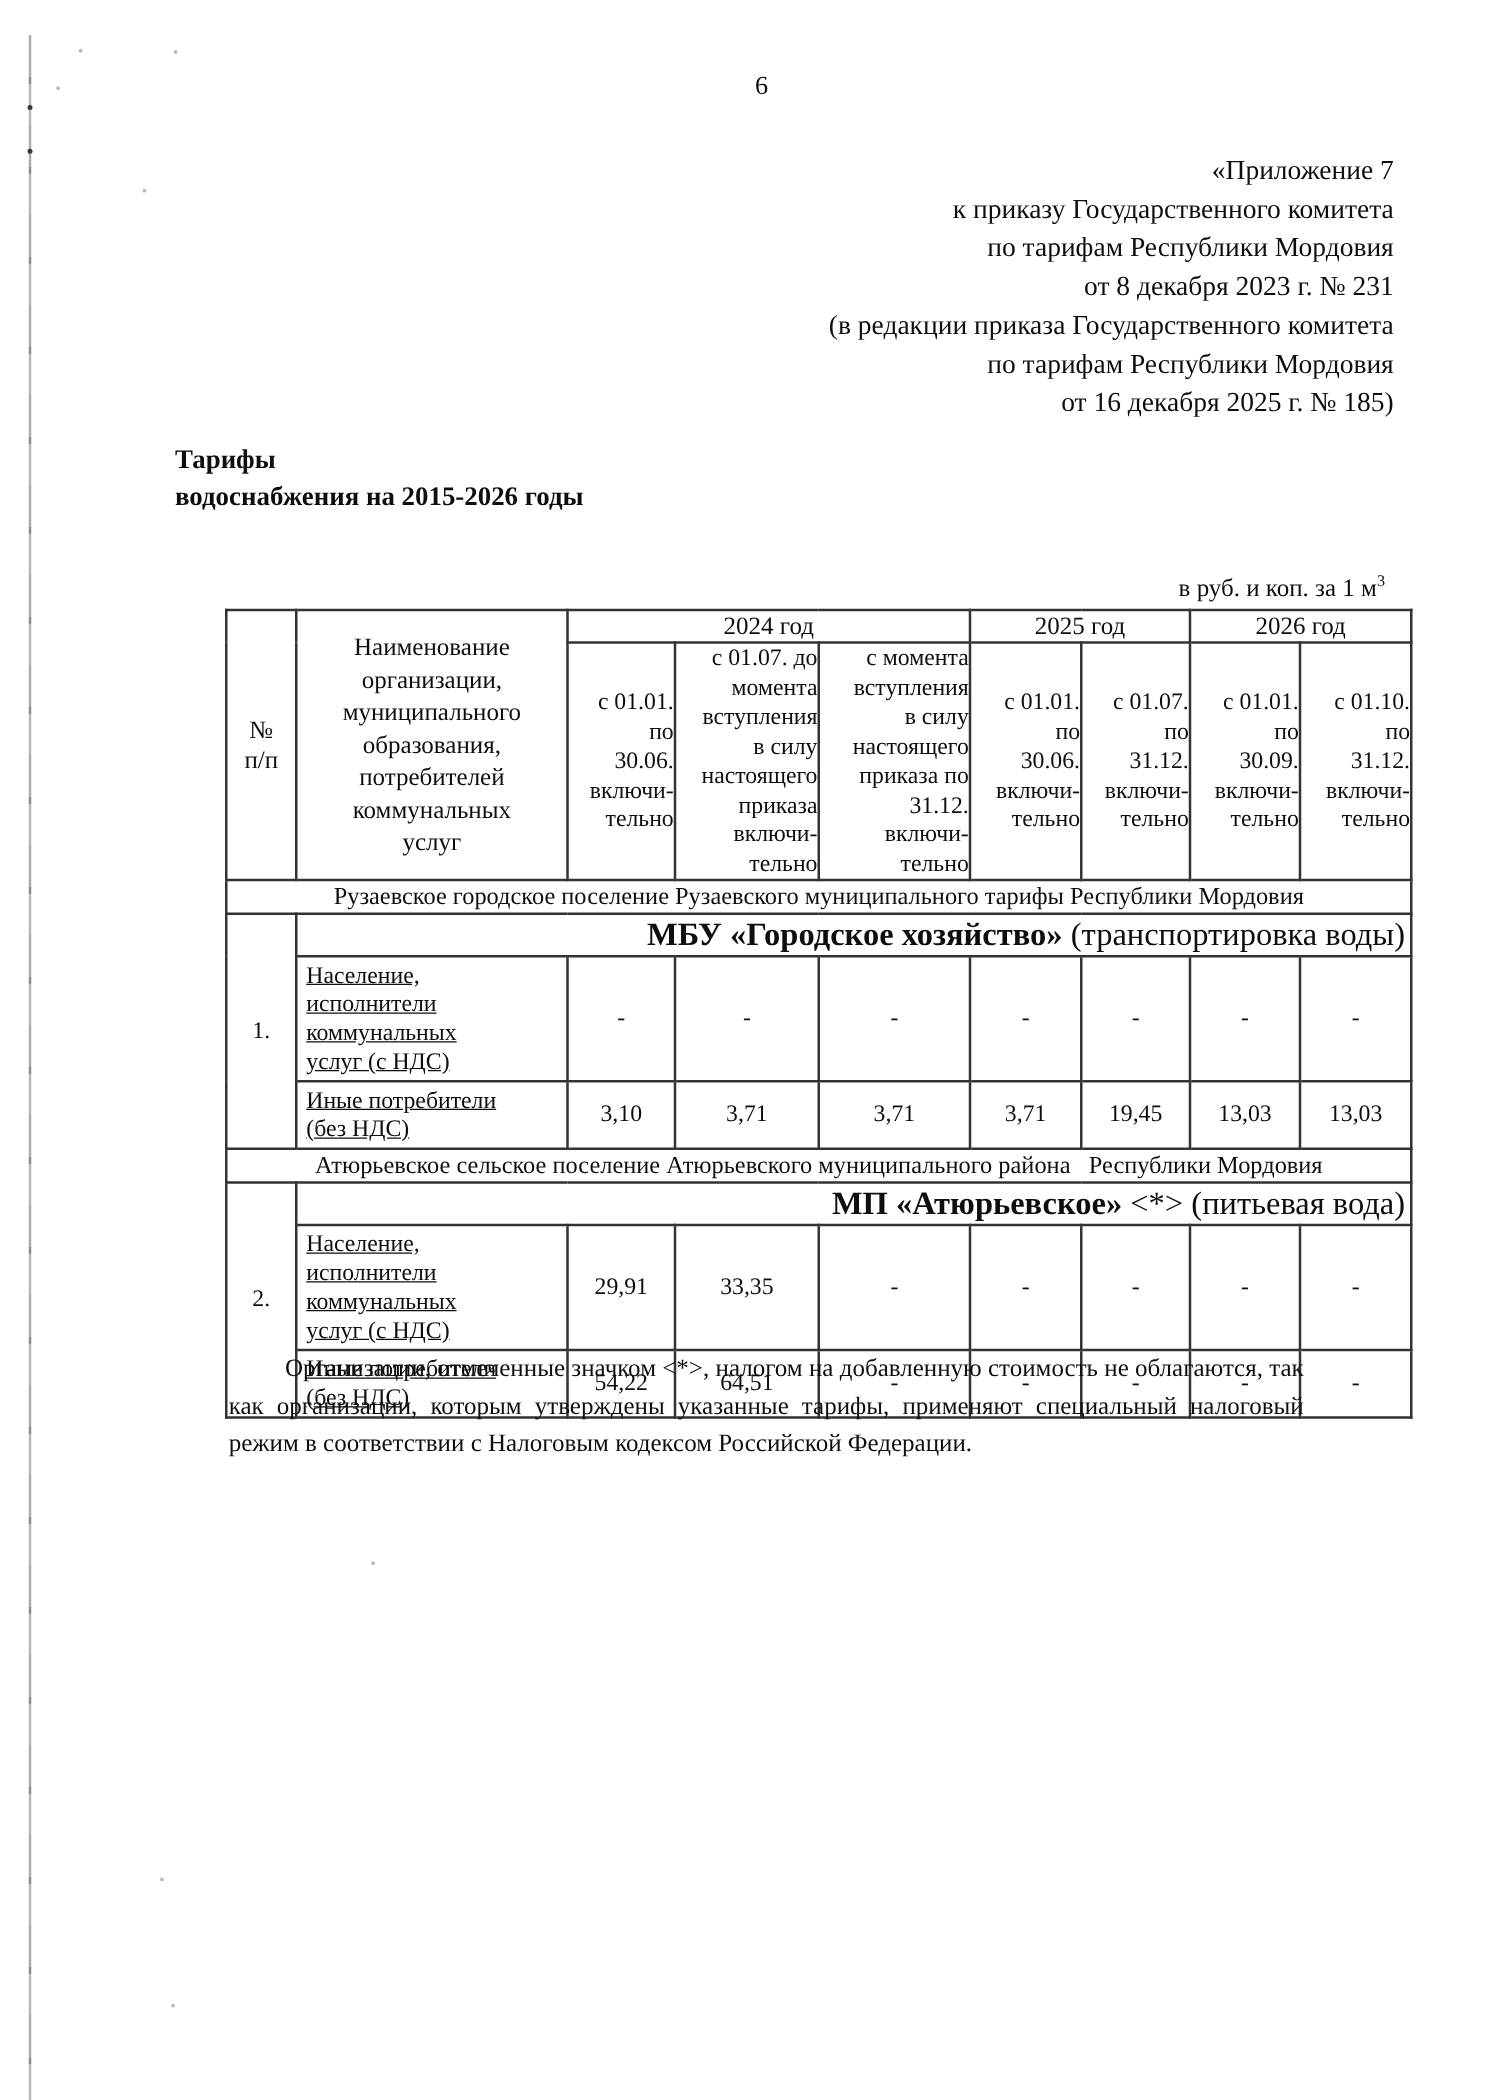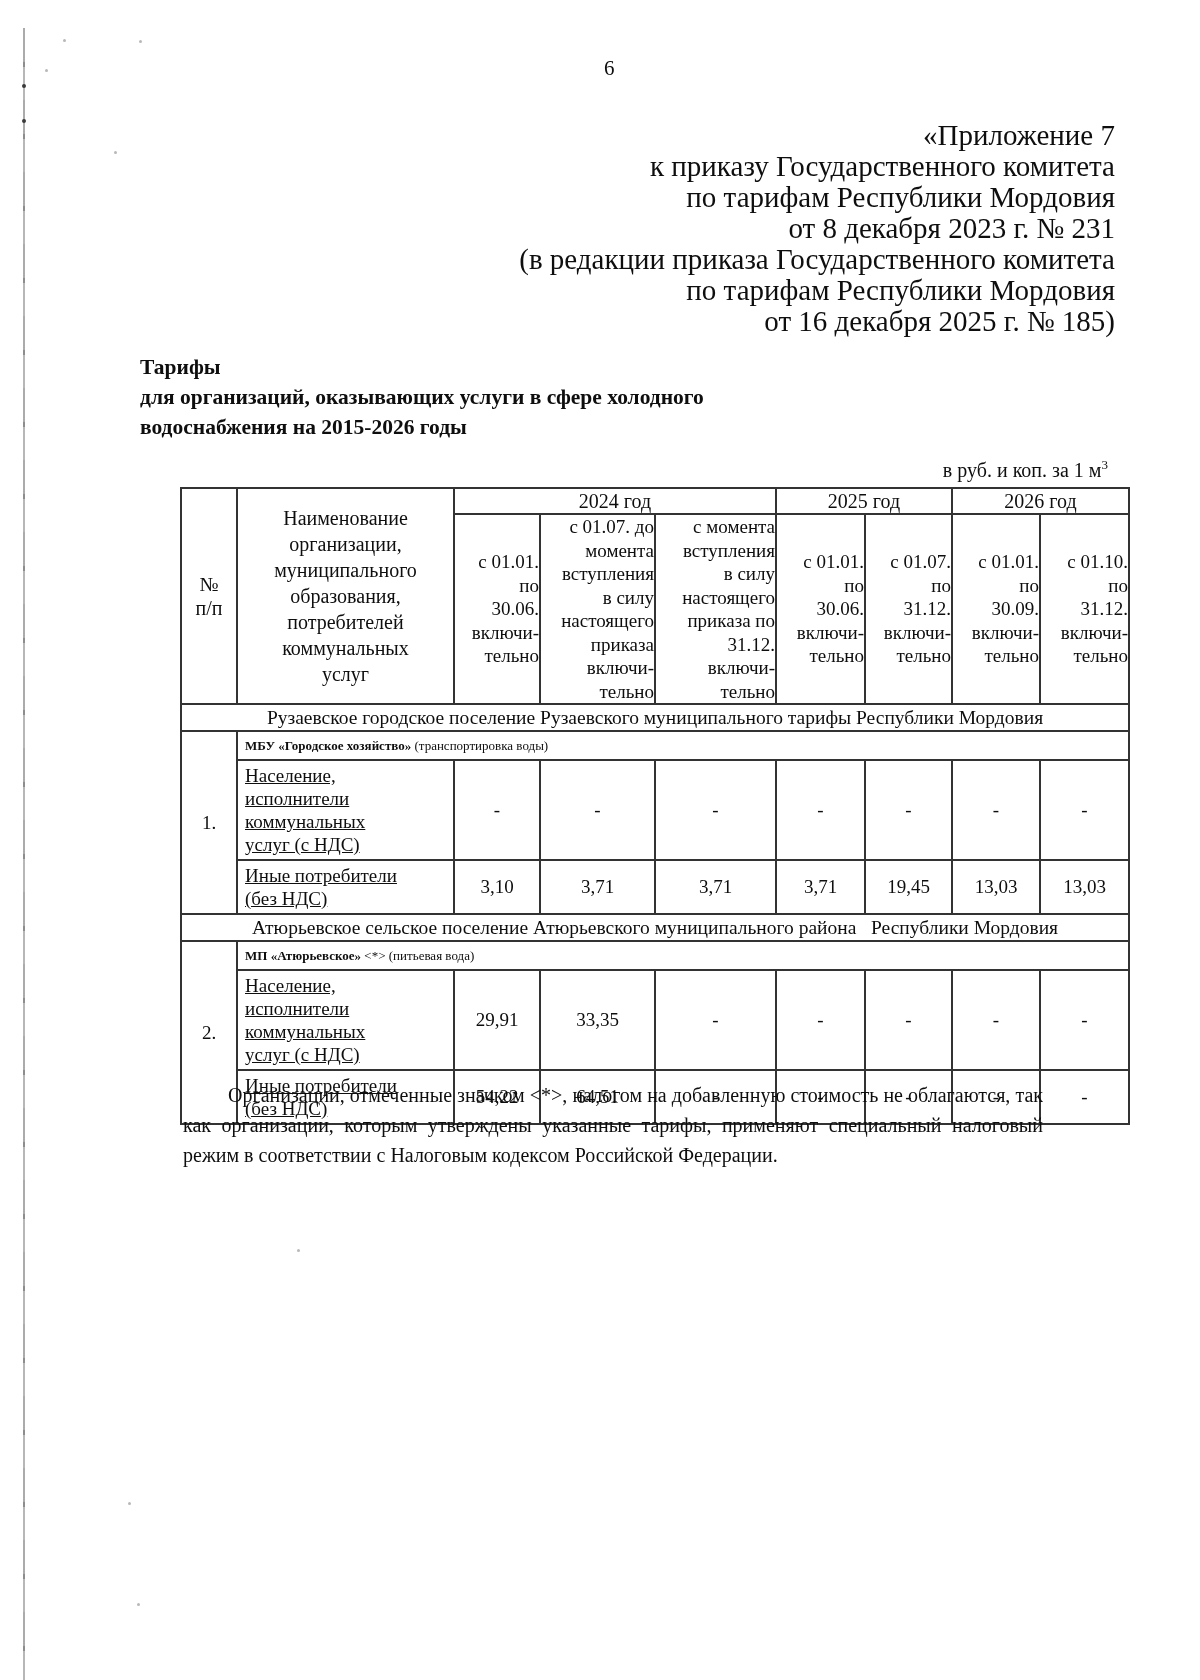--- a/index.html
+++ b/index.html
@@ -19,21 +19,21 @@
     background:repeating-linear-gradient(to bottom,
       #ababab 0 34px, #8d8d8d 34px 39px, #b7b7b7 39px 72px);
   }
   .scan-dot { position:absolute; width:4px; height:4px; background:#3a3a3a; border-radius:50%; }
   .scan-speck { position:absolute; width:3px; height:3px; background:#9a9a9a; border-radius:50%; opacity:.7; }
 
   .page-number { position:absolute; left:604px; top:56px; font-size:21px; }
 
   .appendix {
     position:absolute; right:85px; top:120px;
-    text-align:right; font-size:29px; line-height:31px; white-space:nowrap;
+    text-align:right; font-size:22px; line-height:31px; white-space:nowrap;
   }
 
   .doc-title {
     position:absolute; left:140px; top:352px; width:940px;
     text-align:left; font-weight:bold; font-size:21.5px; line-height:30px;
   }
 
   .unit-note { position:absolute; right:92px; top:457px; font-size:20px; }
   .unit-note sup { font-size:13px; }
 
@@ -45,21 +45,21 @@
   .tariff-table td {
     border:2px solid #333;
     padding:0; text-align:center; vertical-align:middle;
     font-size:19px; overflow:hidden;
   }
   .year-row td { height:24px; font-size:20px; }
   .hdr-num  { white-space:pre-line; line-height:24px; font-size:19px; }
   .hdr-name { white-space:pre-line; line-height:26px; font-size:19.5px; }
   .period-row td { height:186px; white-space:pre-line; line-height:23.5px; font-size:19px;text-align:right; }
   .section-row td { height:25px; font-size:19.5px; white-space:pre-wrap; }
-  .org-row td.org-cell { height:25px; text-align:left; padding:1px 4px 1px 7px; font-size:13px; }
+  .org-row td.org-cell { height:25px; text-align:right; padding:1px 4px 1px 7px; font-size:26px; }
   .org-bold { font-weight:bold; }
   .num-cell { font-size:20px; }
   .row-tall td { height:90px; }
   .row-short td { height:46px; }
   .label-cell {
     text-align:left !important; vertical-align:top !important;
     padding:3px 4px 3px 7px !important;
     white-space:pre-line; line-height:23px; font-size:19px;text-decoration:underline;
   }
   .row-short .label-cell { vertical-align:middle !important; }
@@ -94,21 +94,20 @@
     <div>к приказу Государственного комитета</div>
     <div>по тарифам Республики Мордовия</div>
     <div>от 8 декабря 2023 г. № 231</div>
     <div>(в редакции приказа Государственного комитета</div>
     <div>по тарифам Республики Мордовия</div>
     <div>от 16 декабря 2025 г. № 185)</div>
   </div>
 
   <div class="doc-title">
     <div>Тарифы</div>
-    <div>для организаций, оказывающих услуги в сфере холодного</div>
     <div>водоснабжения на 2015-2026 годы</div>
   </div>
 
   <div class="unit-note"><span>в руб. и коп. за 1 м</span><sup>3</sup></div>
 
   <table class="tariff-table">
     <colgroup>
       <col style="width:56px">
         <col style="width:217px">
         <col style="width:86px">

